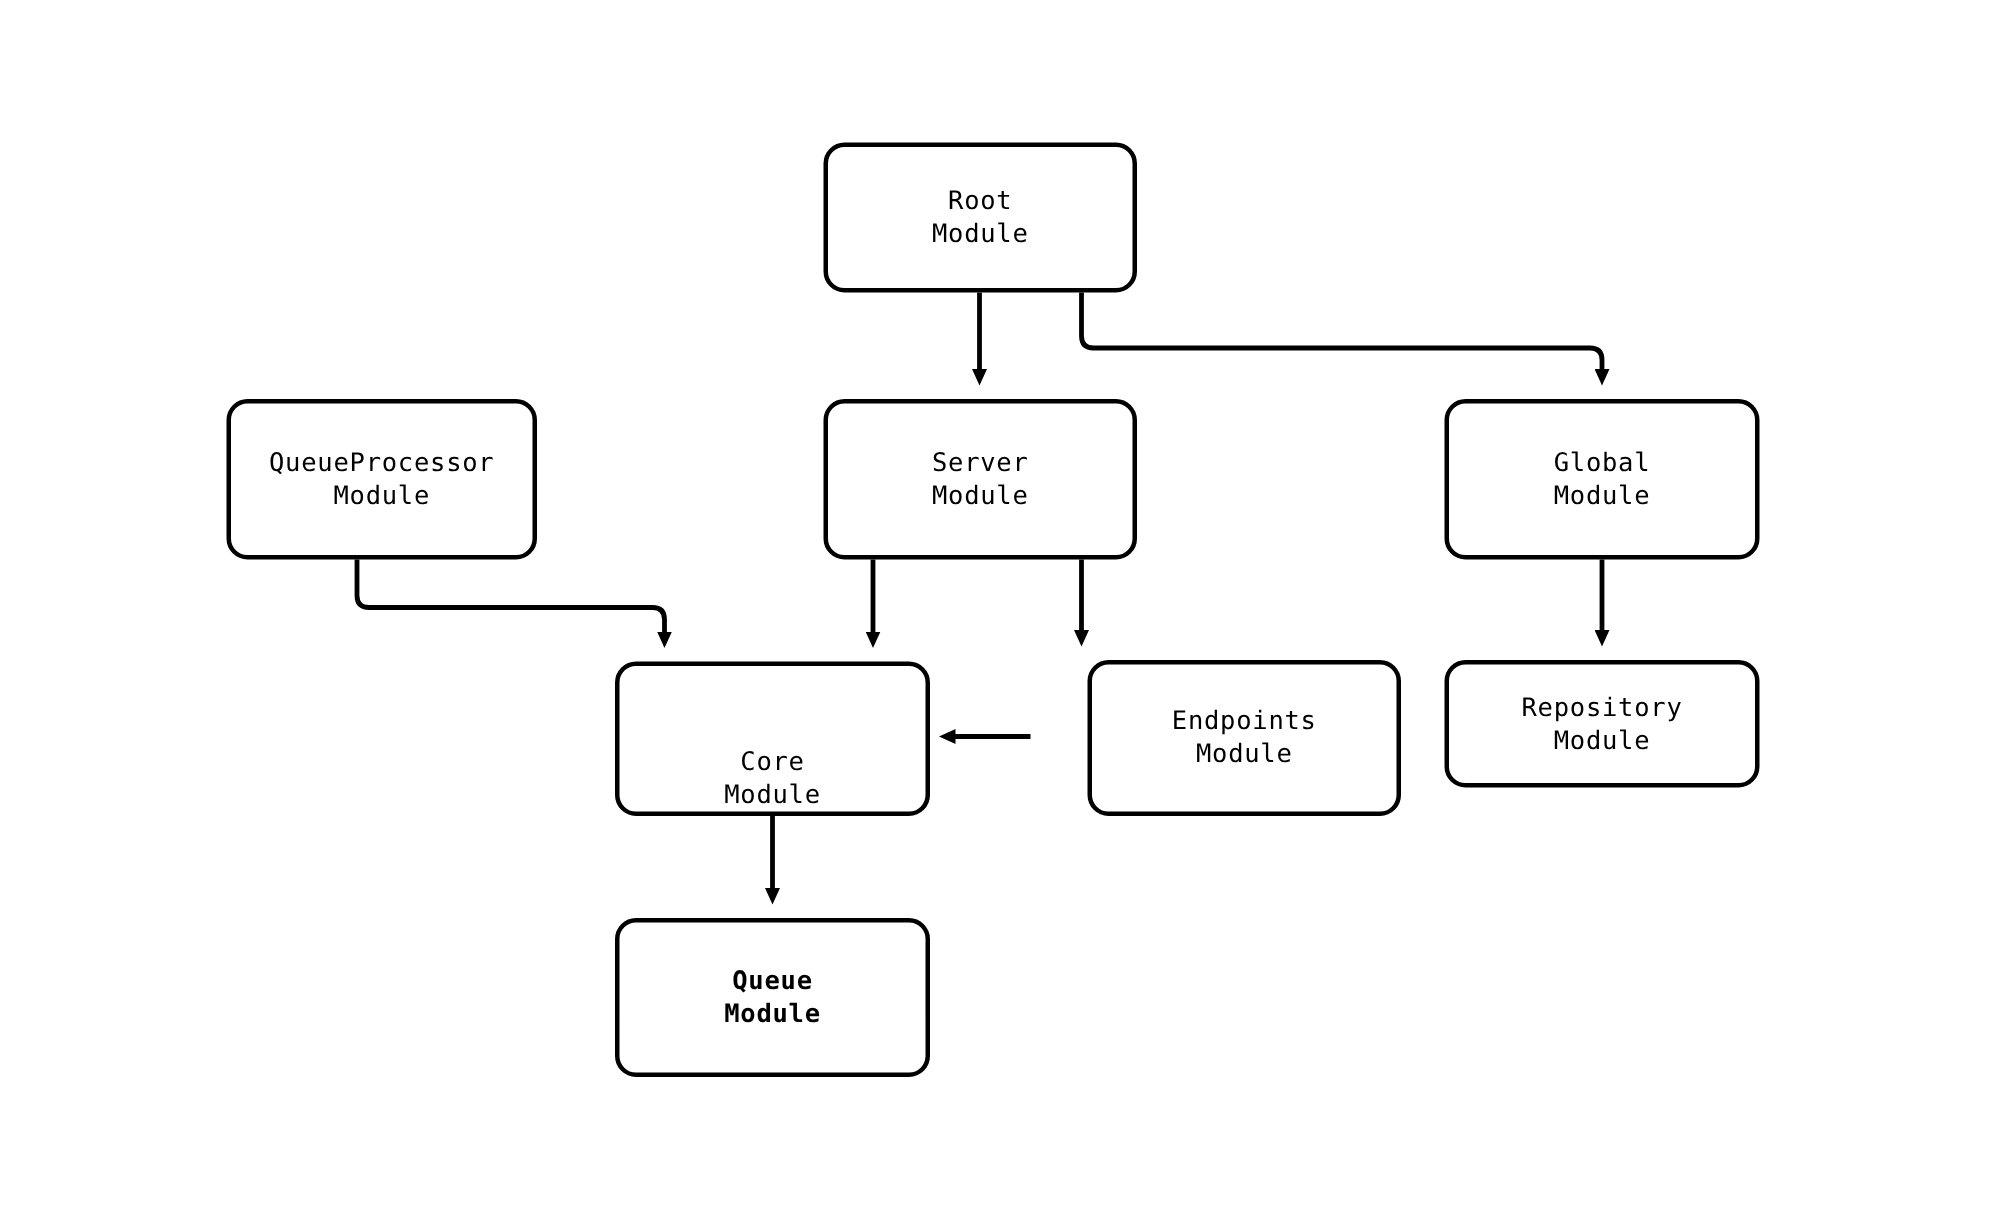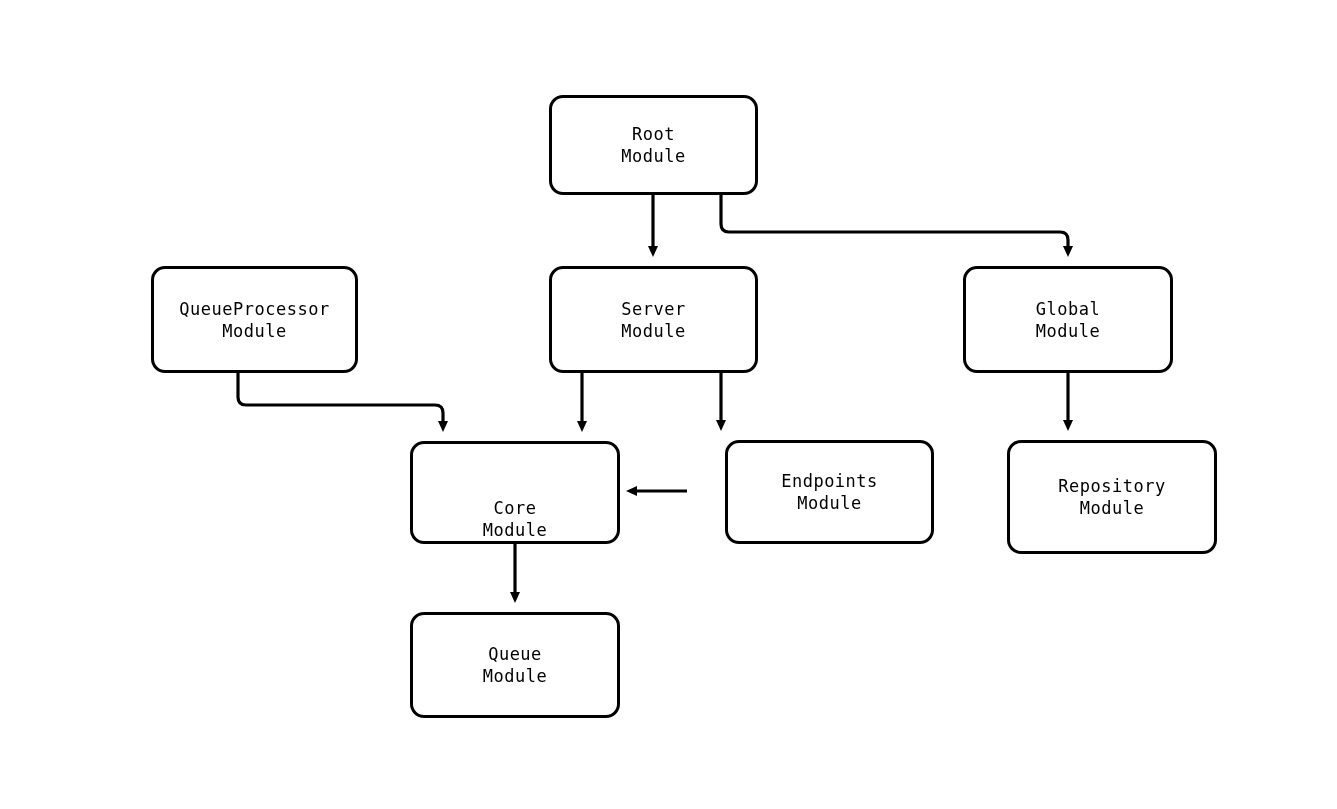--- a/index.html
+++ b/index.html
@@ -111,23 +111,23 @@
   <div class="node-box" style="left: 410px; top: 441px; width: 210px; height: 103px; justify-content: flex-end;">
     <span class="node-line">Core</span>
     <span class="node-line">Module</span>
   </div>
 
   <div class="node-box" style="left: 687px; top: 440px; width: 209px; height: 104px; margin-left: 38px;">
     <span class="node-line">Endpoints</span>
     <span class="node-line">Module</span>
   </div>
 
-  <div class="node-box" style="left: 963px; top: 440px; width: 210px; height: 114px; margin-left: 44px;">
+  <div class="node-box" style="left: 963px; top: 440px; width: 210px; height: 85px;">
     <span class="node-line">Repository</span>
     <span class="node-line">Module</span>
   </div>
 
-  <div class="node-box" style="left: 410px; top: 612px; width: 210px; height: 106px;">
+  <div class="node-box" style="left: 410px; top: 612px; width: 210px; height: 106px; font-weight: bold;">
     <span class="node-line">Queue</span>
     <span class="node-line">Module</span>
   </div>
 
 </div>
 
 </body></html>

